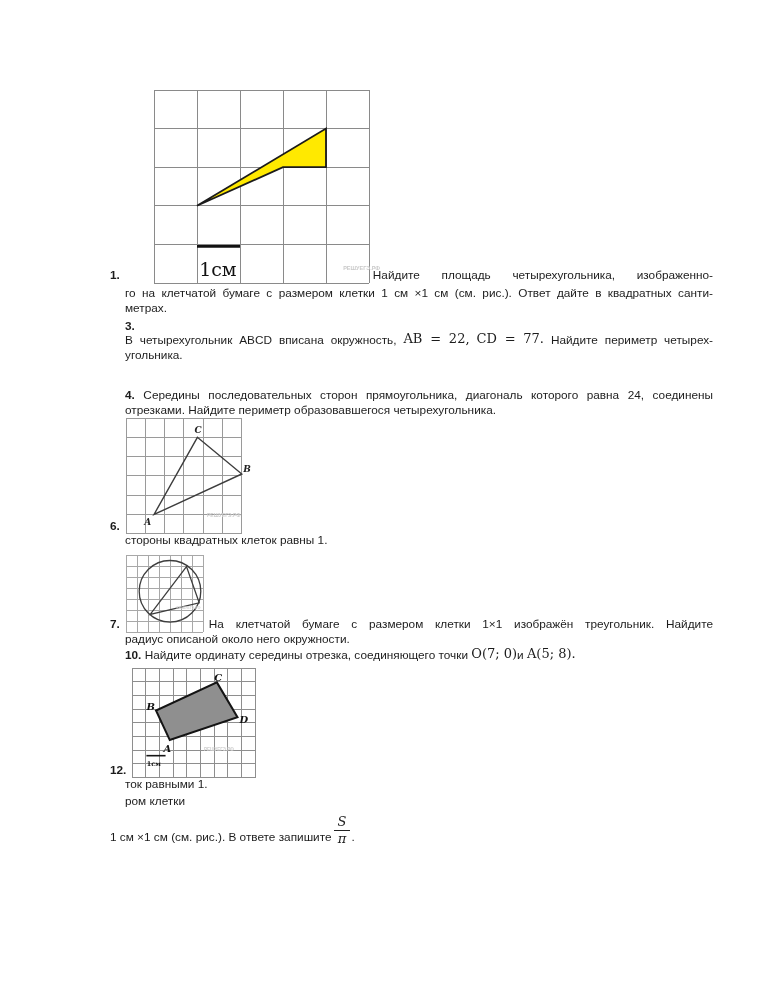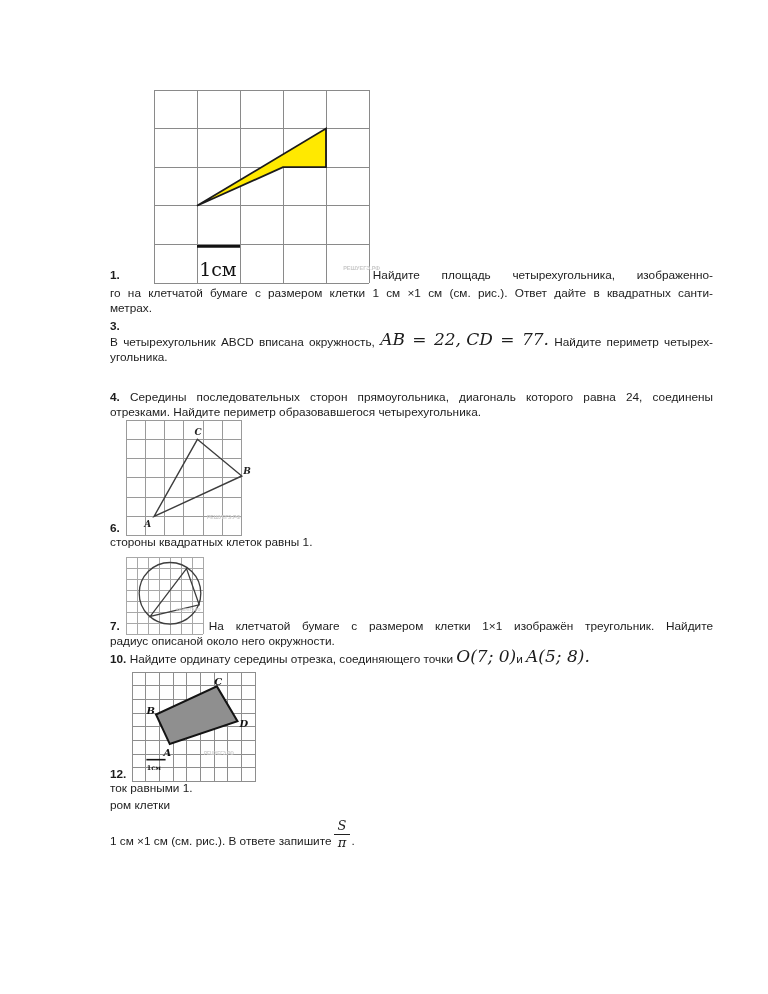--- a/index.html
+++ b/index.html
@@ -8,33 +8,32 @@
     width:768px;height:994px;
     background:#ffffff;
     overflow:hidden;
     box-sizing:border-box;
     padding:90px 55px 40px 110px;
     font-family:"Liberation Sans",sans-serif;
     font-size:11.8px;
     line-height:14.8px;
     color:#1c1c1c;
   }
-  .pline{display:block;}
+  .pline{display:block;margin-left:15px;}
   .just{text-align:justify;text-align-last:justify;}
   .fl{display:flex;align-items:flex-end;}
   .fl-text{flex:1 1 auto;align-self:flex-end;text-align:justify;text-align-last:justify;margin-top:8px;}
   .pnum{font-weight:bold;margin-right:4px;white-space:pre;}
   .figwrap{display:block;flex:0 0 auto;margin:0 6px 0 2px;}
   .figwrap svg{display:block;overflow:visible;}
   .fig1m{margin:0 4px 0 30px;}
   .it{}
   .math{
     font-family:"DejaVu Serif",serif;
-    font-style:italic;
-    font-size:17px;
+    font-size:13px;
     position:relative;top:-1px;
     white-space:pre;
   }
   sup{font-size:8px;line-height:0;}
   .mt3{margin-top:3px;}
   .p3blk{margin-top:3px;}
   .p4blk{margin-top:25px;}
   .p7row{margin-top:7px;}
   .p10row{margin-top:1px;}
   .p12row{margin-top:5px;}

